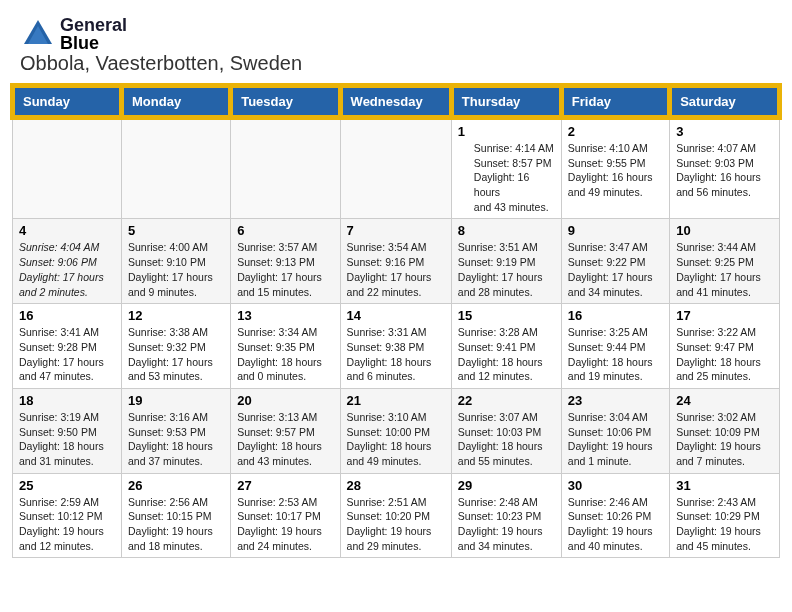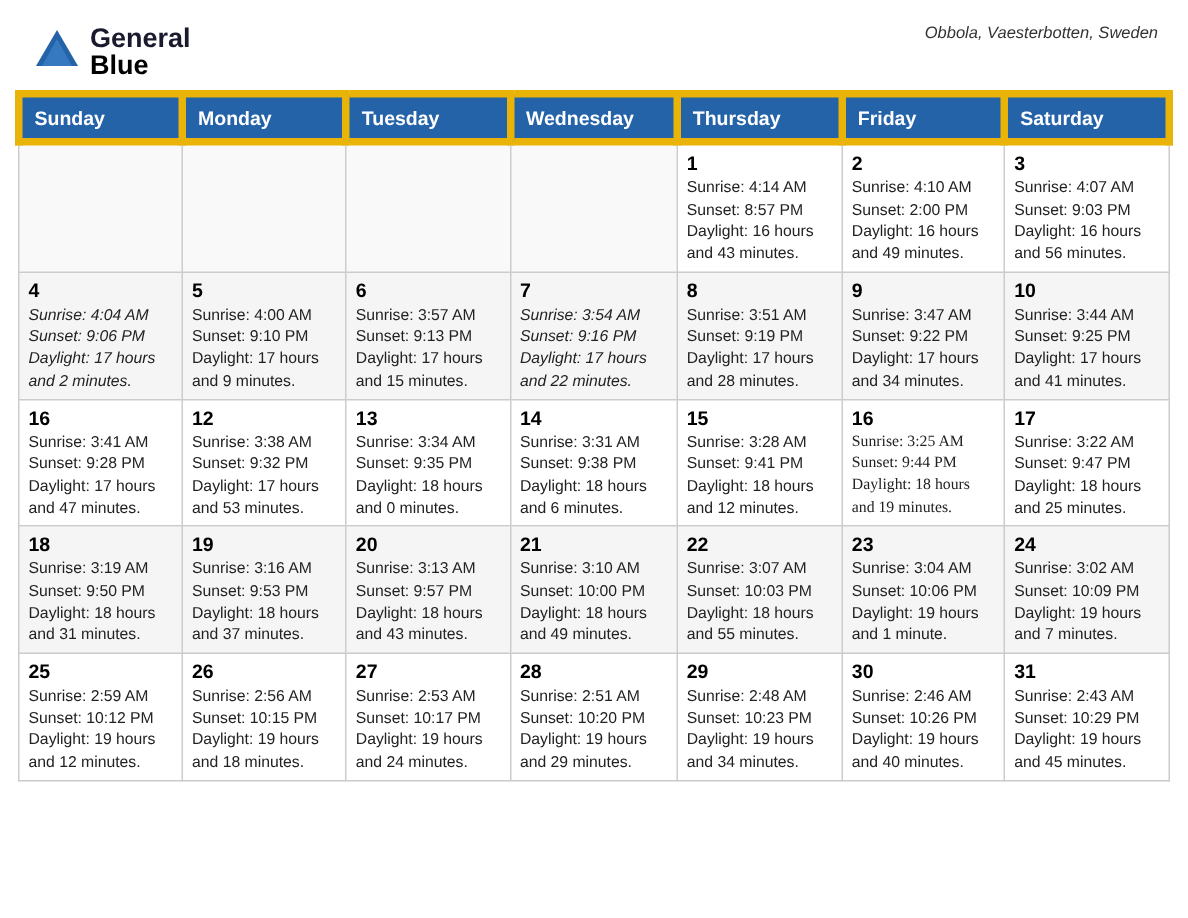--- a/index.html
+++ b/index.html
@@ -1,25 +1,25 @@
 <!DOCTYPE html>
 <html><head>
   <meta charset="utf-8">
   <style>
     * { box-sizing: border-box; margin: 0; padding: 0; }
     body { font-family: Arial, sans-serif; background: #fff; width: 792px; min-height: 612px; }
-    .header { display: flex; justify-content: space-between; align-items: flex-start; padding: 16px 20px 8px 20px; }
+    .header { display: flex; justify-content: space-between; align-items: flex-start; padding: 16px 20px 8px 20px; flex-direction: column; }
     .logo { display: flex; align-items: center; }
     .logo-text { display: flex; flex-direction: column; line-height: 1; }
     .logo-general { font-size: 18px; font-weight: bold; color: #1a1a2e; }
     .logo-blue { font-size: 18px; font-weight: bold; color: #000000; }
     .logo-icon { width: 36px; height: 36px; margin-right: 4px; }
     .title-block { text-align: right; }
     .month-title { font-size: 36px; font-weight: bold; color: #1a1a2e; }
-    .location { font-size: 11px; color: #333; font-style: italic; }
+    .location { font-size: 20px; color: #333; }
     .calendar { width: 100%; border-collapse: collapse; margin: 0 0 0 0; }
     .calendar th { background: #2563a8; color: #fff; text-align: left; padding: 6px 8px; font-size: 13px; font-weight: bold; border: 5px solid #eab308; }
     .calendar td { border: 1px solid #ccc; vertical-align: top; padding: 4px 6px; font-size: 11px; width: 113px; min-height: 80px; background: #fff; }
     .calendar td.empty { background: #f9f9f9; }
     .day-num { font-weight: bold; font-size: 13px; margin-bottom: 2px; }
     .day-info { font-size: 10.5px; color: #222; line-height: 1.4; }
     .calendar tbody tr:nth-child(even) td:not(.empty) { background: #f5f5f5; }
     .calendar tbody tr:nth-child(even) td.empty { background: #f0f0f0; }
     .wrapper { padding: 0 10px 10px 10px; }
   </style>
@@ -58,29 +58,29 @@
     </thead>
     <tbody>
 
     <tr>
           <td class="empty"></td>
           <td class="empty"></td>
           <td class="empty"></td>
           <td class="empty"></td>
           <td>
             <div class="day-num">1</div>
-            <div class="day-info" style="white-space: pre-line;">Sunrise: 4:14 AM
+            <div class="day-info" style="white-space: pre-line; margin-left: 16px;">Sunrise: 4:14 AM
 Sunset: 8:57 PM
 Daylight: 16 hours
 and 43 minutes.</div>
           </td>
           <td>
             <div class="day-num">2</div>
             <div class="day-info" style="white-space: pre-line;">Sunrise: 4:10 AM
-Sunset: 2:00 PM
+Sunset: 9:55 PM
 Daylight: 16 hours
 and 49 minutes.</div>
           </td>
           <td>
             <div class="day-num">3</div>
             <div class="day-info" style="white-space: pre-line;">Sunrise: 4:07 AM
 Sunset: 9:03 PM
 Daylight: 16 hours
 and 56 minutes.</div>
           </td>
@@ -102,21 +102,21 @@
           </td>
           <td>
             <div class="day-num">6</div>
             <div class="day-info" style="white-space: pre-line;">Sunrise: 3:57 AM
 Sunset: 9:13 PM
 Daylight: 17 hours
 and 15 minutes.</div>
           </td>
           <td>
             <div class="day-num">7</div>
-            <div class="day-info" style="white-space: pre-line; font-style: italic;">Sunrise: 3:54 AM
+            <div class="day-info" style="white-space: pre-line;">Sunrise: 3:54 AM
 Sunset: 9:16 PM
 Daylight: 17 hours
 and 22 minutes.</div>
           </td>
           <td>
             <div class="day-num">8</div>
             <div class="day-info" style="white-space: pre-line;">Sunrise: 3:51 AM
 Sunset: 9:19 PM
 Daylight: 17 hours
 and 28 minutes.</div>
@@ -167,21 +167,21 @@
           </td>
           <td>
             <div class="day-num">15</div>
             <div class="day-info" style="white-space: pre-line;">Sunrise: 3:28 AM
 Sunset: 9:41 PM
 Daylight: 18 hours
 and 12 minutes.</div>
           </td>
           <td>
             <div class="day-num">16</div>
-            <div class="day-info" style="white-space: pre-line; font-family: Liberation Serif, serif;">Sunrise: 3:25 AM
+            <div class="day-info" style="white-space: pre-line;">Sunrise: 3:25 AM
 Sunset: 9:44 PM
 Daylight: 18 hours
 and 19 minutes.</div>
           </td>
           <td>
             <div class="day-num">17</div>
             <div class="day-info" style="white-space: pre-line;">Sunrise: 3:22 AM
 Sunset: 9:47 PM
 Daylight: 18 hours
 and 25 minutes.</div>

